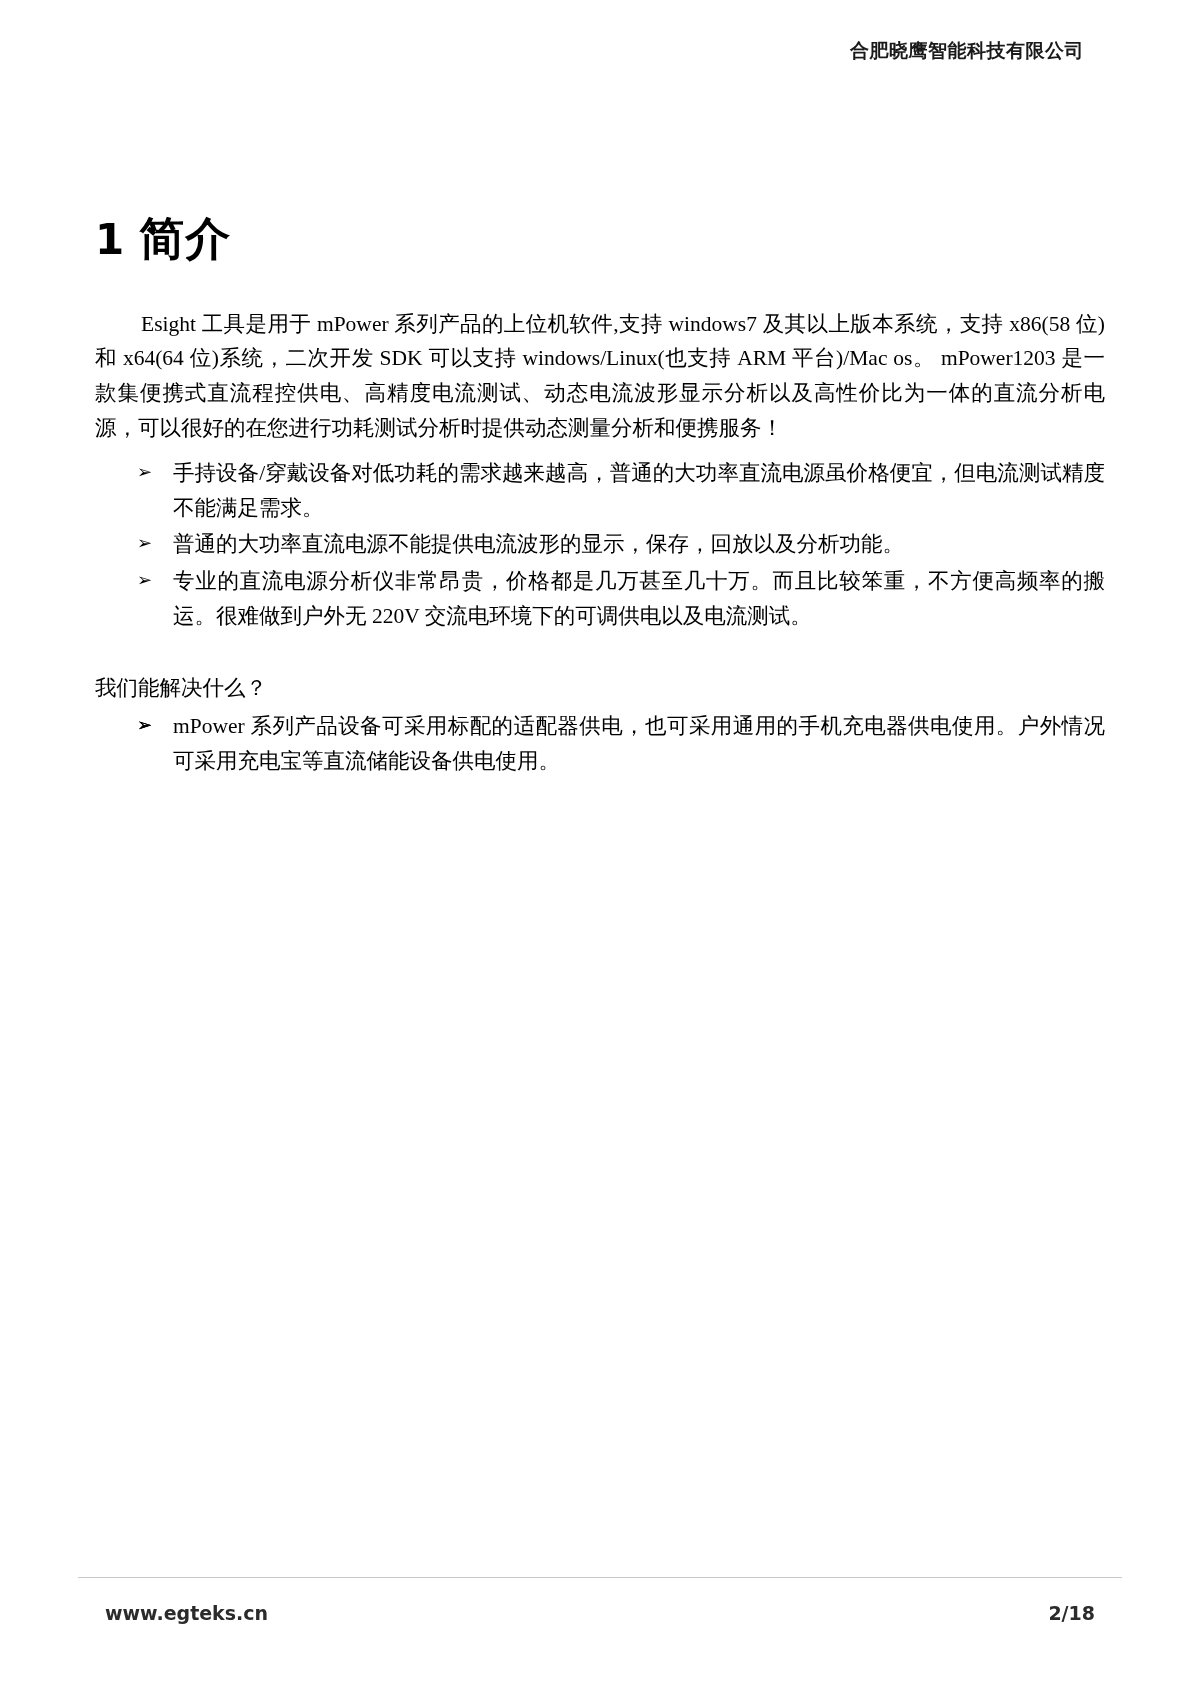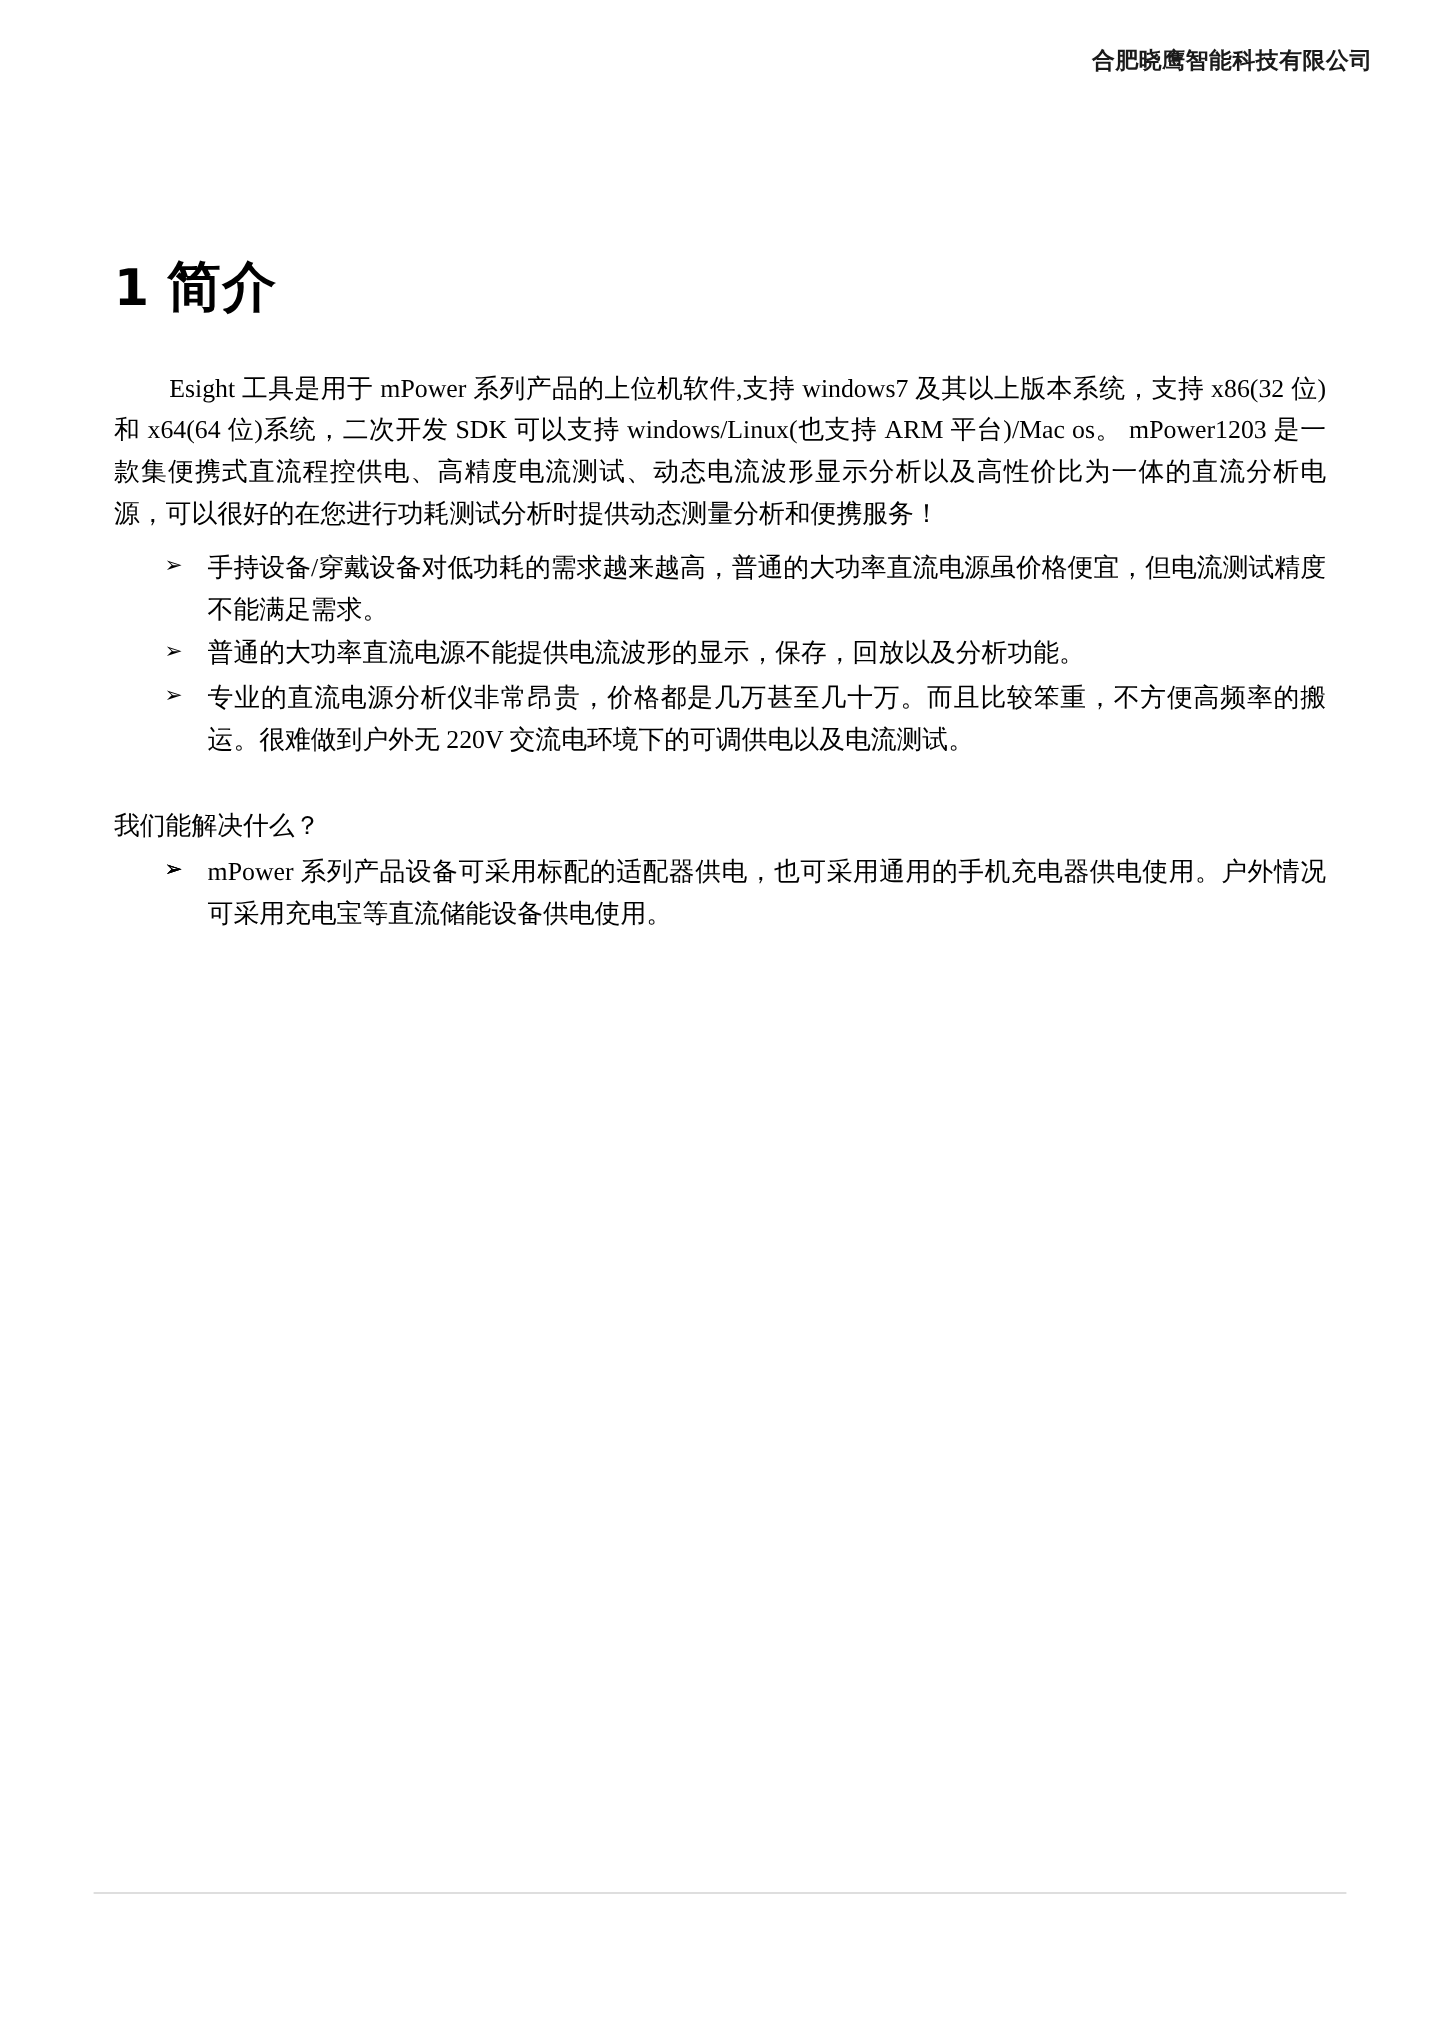--- a/index.html
+++ b/index.html
@@ -21,21 +21,21 @@
     height: 1696px;
     box-sizing: border-box;
   }
 
   
   .header {
     position: absolute;
     top: 38px;
     left: 0;
     right: 0;
-    padding-right: 56px;
+    padding-right: 116px;
     text-align: right;
   }
   .header-company {
     font-family: "DejaVu Sans", sans-serif;
     font-size: 19px;
     font-weight: bold;
     letter-spacing: 0.5px;
     color: #1a1a1a;
   }
 
@@ -136,21 +136,21 @@
   <div class="header">
     <span class="header-company">合肥晓鹰智能科技有限公司</span>
   </div>
 
   <div class="content">
 
     <h1 class="section-title">
       <span class="num">1</span><span>简介</span>
     </h1>
 
-    <p class="para indent">Esight 工具是用于 mPower 系列产品的上位机软件,支持 windows7 及其以上版本系统，支持 x86(32 位)和 x64(64 位)系统，二次开发 SDK 可以支持 windows/Linux(也支持 ARM 平台)/Mac os。 mPower1203 是一款集便携式直流程控供电、高精度电流测试、动态电流波形显示分析以及高性价比为一体的直流分析电源，可以很好的在您进行功耗测试分析时提供动态测量分析和便携服务！</p>
+    <p class="para indent">Esight 工具是用于 mPower 系列产品的上位机软件,支持 windows7 及其以上版本系统，支持 x86(58 位)和 x64(64 位)系统，二次开发 SDK 可以支持 windows/Linux(也支持 ARM 平台)/Mac os。 mPower1203 是一款集便携式直流程控供电、高精度电流测试、动态电流波形显示分析以及高性价比为一体的直流分析电源，可以很好的在您进行功耗测试分析时提供动态测量分析和便携服务！</p>
 
 
     <ul class="bullets">
       <li>
         <span class="marker">➢</span>
         <span>手持设备/穿戴设备对低功耗的需求越来越高，普通的大功率直流电源虽价格便宜，但电流测试精度不能满足需求。</span>
       </li>
       <li>
         <span class="marker">➢</span>
         <span>普通的大功率直流电源不能提供电流波形的显示，保存，回放以及分析功能。</span>
@@ -173,14 +173,18 @@
       <li>
         <span class="marker">➢</span>
         <span>mPower 系列产品设备可采用标配的适配器供电，也可采用通用的手机充电器供电使用。户外情况可采用充电宝等直流储能设备供电使用。</span>
       </li>
     </ul>
 
   </div>
 
   <div class="footer-rule"></div>
 
+  <div class="footer">
+    <span>www.egteks.cn</span>
+    <span>2/18</span>
+  </div>
 
 </div>
 
 </body></html>

